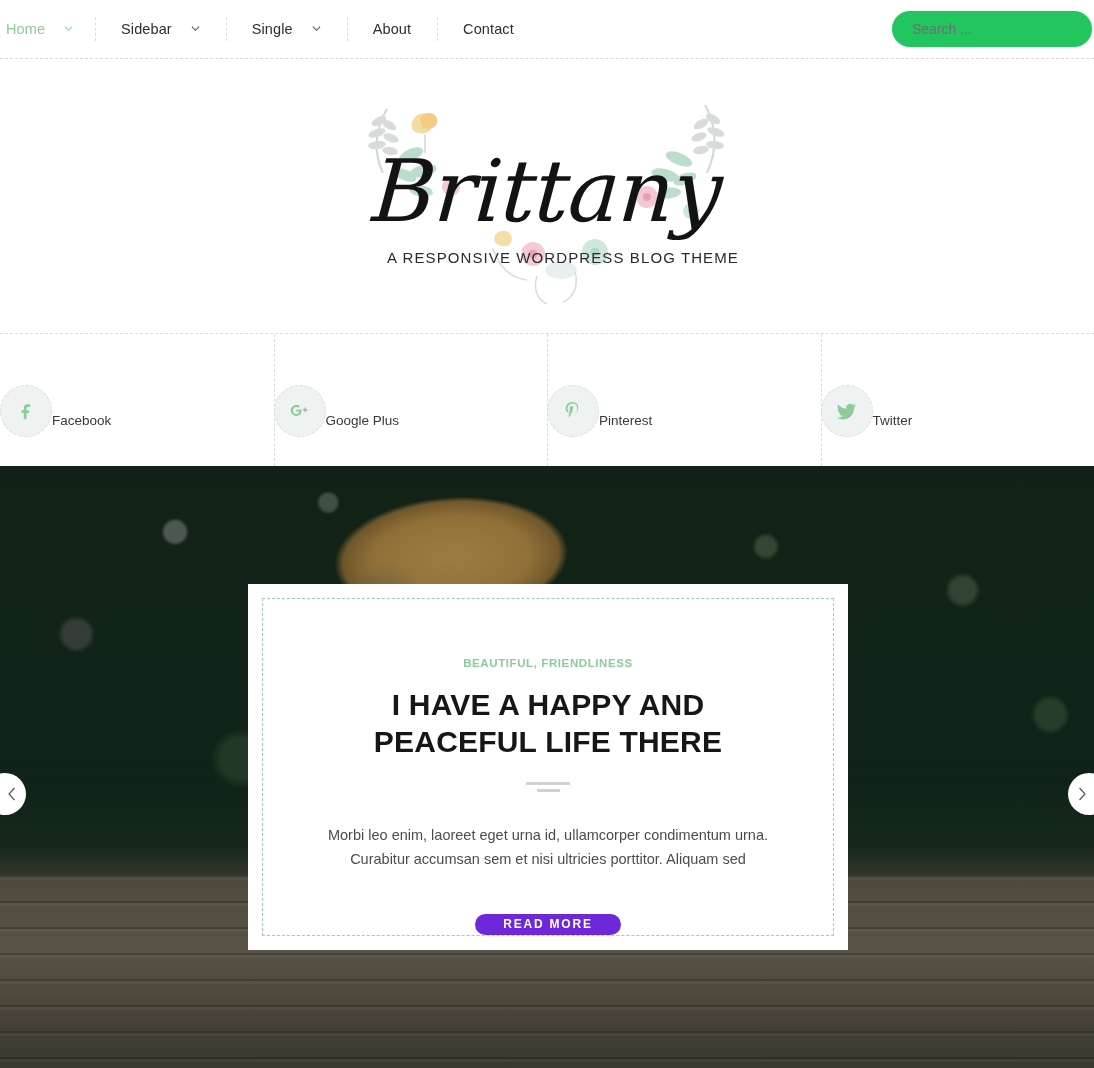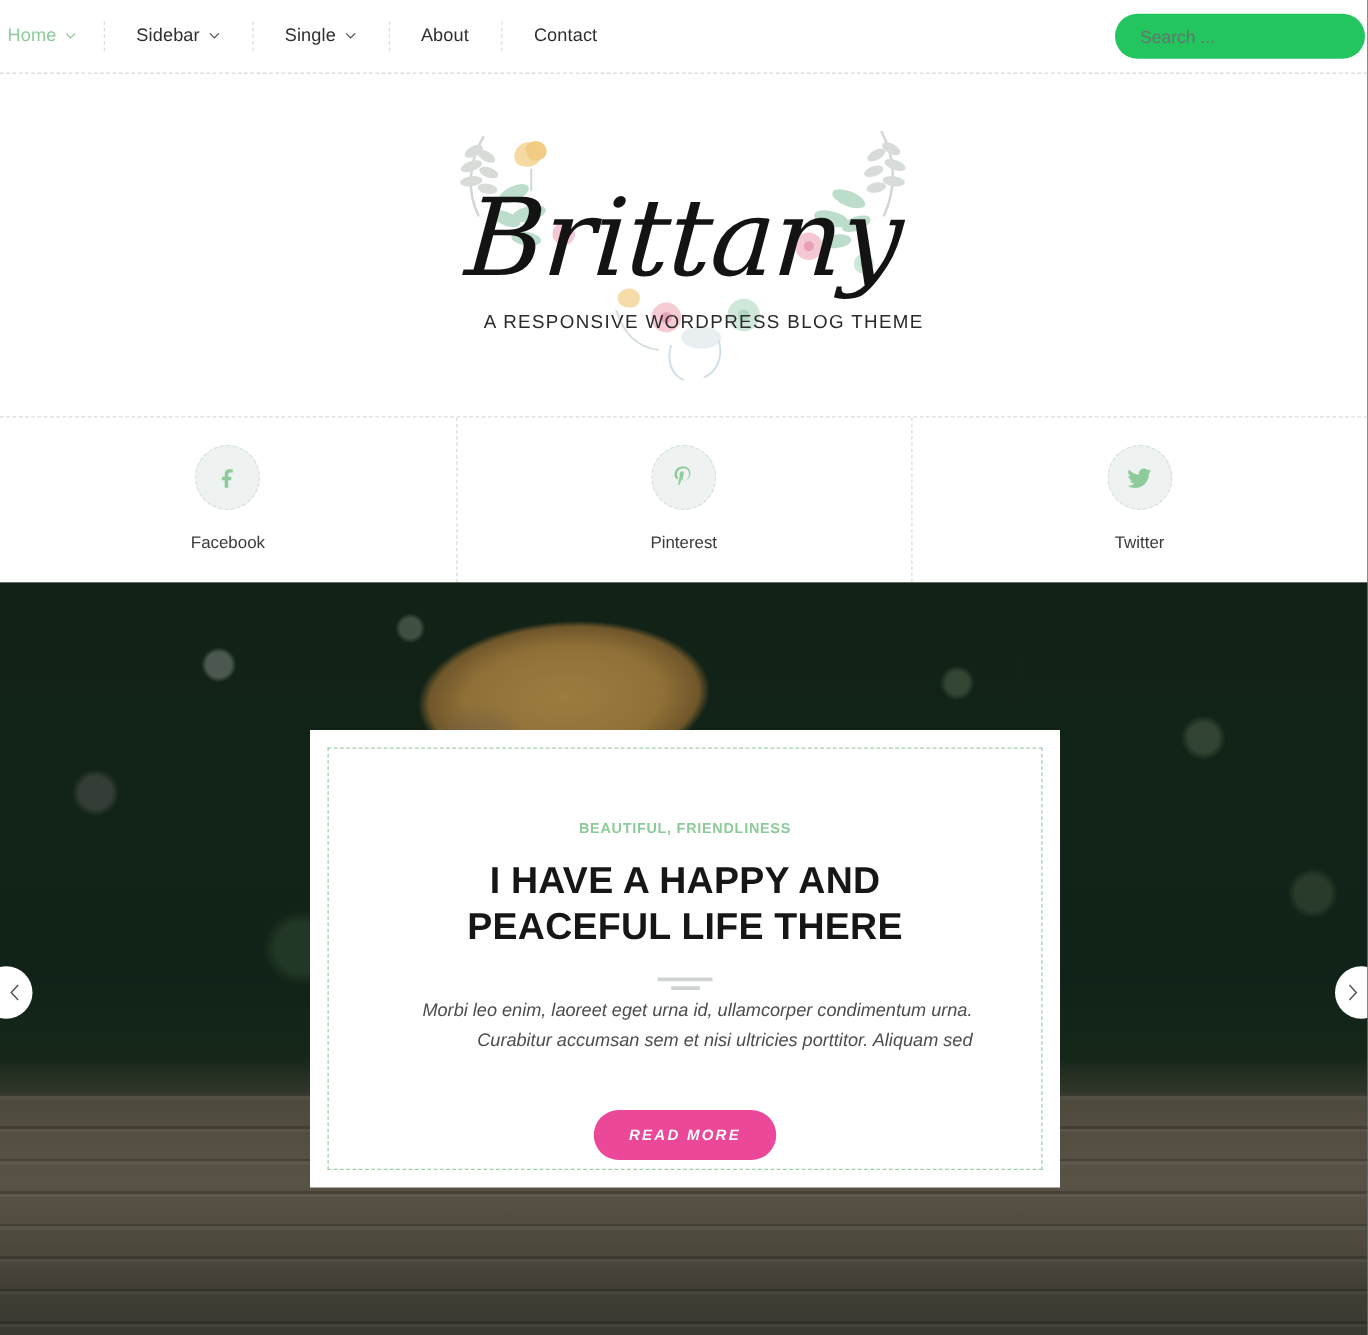--- a/index.html
+++ b/index.html
@@ -26,21 +26,21 @@
   .nav {
     display: flex;
     align-items: center;
     height: 100%;
     flex: 1 1 auto;
   }
   .nav-item {
     position: relative;
     display: flex;
     align-items: center;
-    gap: 7px;
+    gap: 19px;
     height: 100%;
     padding: 0 26px;
     font-size: 14.5px;
     color: #2e2e2e;
     letter-spacing: .1px;
     cursor: pointer;
     white-space: nowrap;
   }
   .nav-item:first-child { padding-left: 6px; padding-right: 22px; }
   .nav-item + .nav-item::before {
@@ -133,21 +133,21 @@
   
   .social {
     height: 132px;
     display: flex;
     position: relative;
   }
   .social-item {
     position: relative;
     flex: 1 1 0;
     display: flex;
-    flex-direction: column;
+    flex-direction: row;
     align-items: center;
     justify-content: flex-start;
     padding-top: 22px;
     cursor: pointer;
   }
   .social-item + .social-item::before {
     content: "";
     position: absolute;
     left: 0;
     top: 0;
@@ -277,45 +277,43 @@
     margin-top: 22px;
     display: flex;
     flex-direction: column;
     align-items: center;
     gap: 4px;
   }
   .slide-divider i { display: block; background: #cfd3d4; }
   .slide-divider i.l1 { width: 44px; height: 3px; }
   .slide-divider i.l2 { width: 23px; height: 3px; }
   .slide-excerpt {
-    margin-top: 6px;
+    margin-top: 32px;
     width: 460px;
-    text-align: right;
+    text-align: center;
     font-size: 14.5px;
     line-height: 1.62;
-    font-style: italic;
     color: #4c4c4c;
   }
   .read-more {
     margin-top: 28px;
     display: inline-flex;
     align-items: center;
     justify-content: center;
     height: 40px;
     padding: 0 28px;
     border: 0;
     border-radius: 20px;
-    background: #ec4899;
+    background: #6d28d9;
     color: #ffffff;
     font-family: "Liberation Sans", sans-serif;
     font-size: 12px;
     font-weight: 700;
     letter-spacing: 1.8px;
     cursor: pointer;
-    font-style: italic;
   }
 
   .slider-arrow {
     position: absolute;
     top: 307px;
     width: 42px;
     height: 42px;
     border-radius: 50%;
     background: #ffffff;
     display: flex;
@@ -470,20 +468,29 @@
 
   <div class="social-item">
     <div class="social-circle">
       <svg width="22" height="22" viewBox="0 0 24 24" fill="#8ecb9b">
         <path d="M14.6 7.6h2V4.9c-.35-.05-1.54-.15-2.93-.15-2.9 0-4.1 1.66-4.1 4.3v2.2H7.1v3.05h2.47V21h3.06v-6.7h2.48l.38-3.05h-2.86V9.4c0-.9.25-1.8 1.97-1.8z"></path>
       </svg>
     </div>
     <div class="social-label">Facebook</div>
   </div>
 
+  <div class="social-item">
+    <div class="social-circle">
+      <svg width="24" height="22" viewBox="0 0 30 24" fill="#8ecb9b">
+        <path d="M10.4 10.3v2.4h3.9c-.16 1-1.2 2.95-3.9 2.95-2.35 0-4.26-1.95-4.26-4.35S8.05 6.95 10.4 6.95c1.33 0 2.23.57 2.74 1.06l1.87-1.8C13.8 5.1 12.26 4.5 10.4 4.5 6.6 4.5 3.5 7.6 3.5 11.3s3.1 6.8 6.9 6.8c3.98 0 6.62-2.8 6.62-6.74 0-.45-.05-.8-.11-1.14z"></path>
+        <path d="M24.4 9.6h-1.95V7.65h-1.85V9.6h-1.95v1.85h1.95v1.95h1.85v-1.95h1.95z"></path>
+      </svg>
+    </div>
+    <div class="social-label">Google Plus</div>
+  </div>
 
   <div class="social-item">
     <div class="social-circle">
       <svg width="22" height="22" viewBox="0 0 24 24" fill="#8ecb9b">
         <path d="M12 2.2C6.6 2.2 3.9 6 3.9 9.2c0 1.93.74 3.65 2.32 4.3.26.1.49 0 .57-.28l.23-.9c.08-.28.05-.38-.17-.63-.46-.54-.76-1.25-.76-2.25 0-2.9 2.2-5.5 5.7-5.5 3.1 0 4.81 1.9 4.81 4.43 0 3.34-1.48 6.15-3.67 6.15-1.21 0-2.12-1-1.83-2.23.35-1.47 1.03-3.05 1.03-4.11 0-.95-.51-1.74-1.57-1.74-1.24 0-2.24 1.28-2.24 3 .01.55.1 1.08.27 1.53 0 0-.96 4.05-1.12 4.76-.34 1.4-.05 3.13-.03 3.3.02.11.15.14.21.06.1-.12 1.32-1.62 1.73-3.12.12-.42.68-2.64.68-2.64.34.64 1.33 1.2 2.38 1.2 3.13 0 5.26-2.85 5.26-6.67 0-2.89-2.45-5.59-6.17-5.59z"></path>
       </svg>
     </div>
     <div class="social-label">Pinterest</div>
   </div>
 

